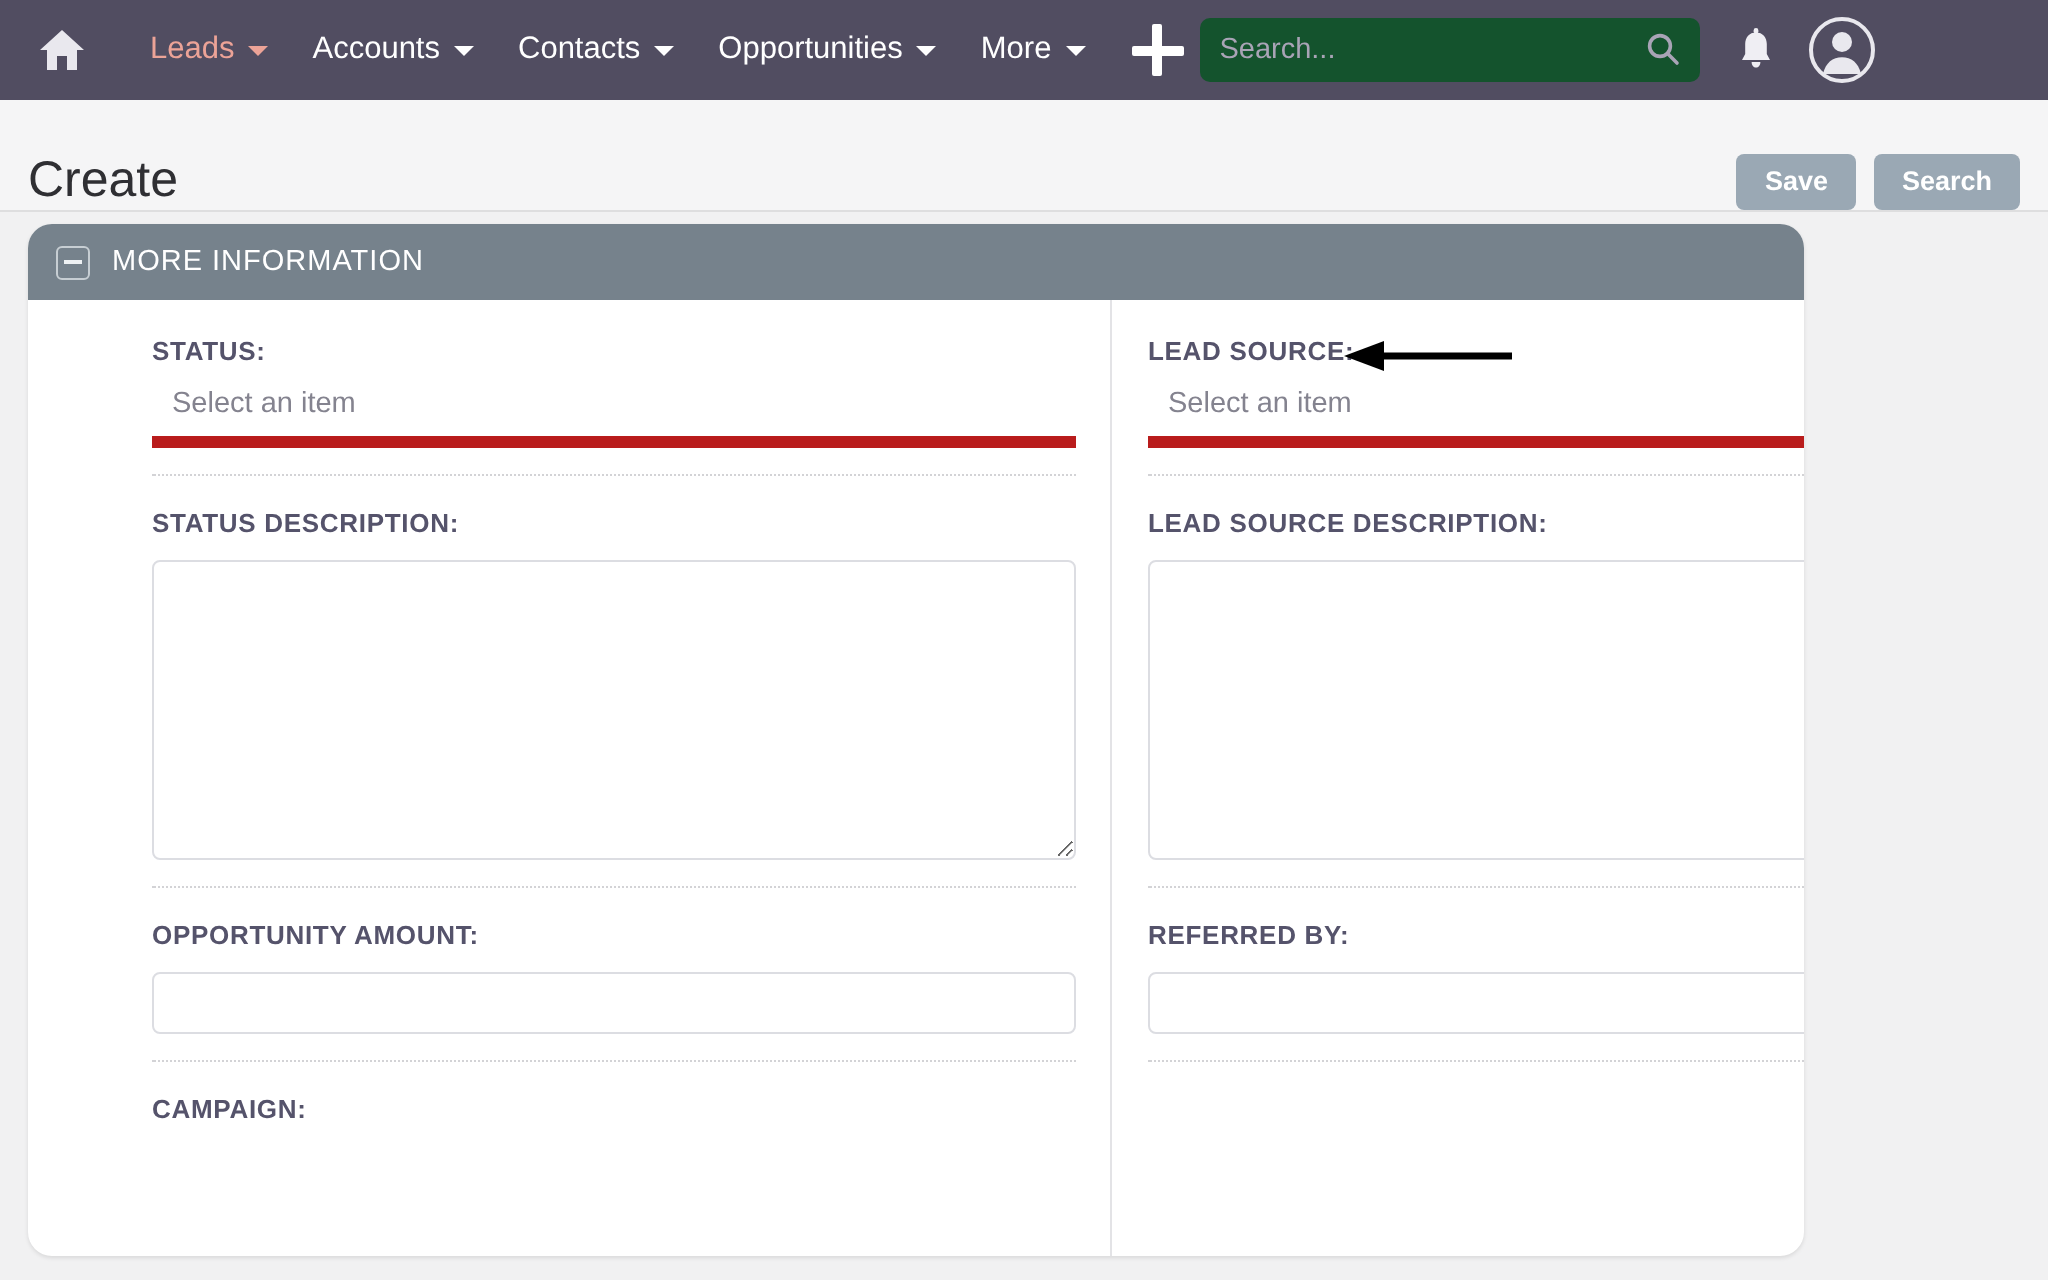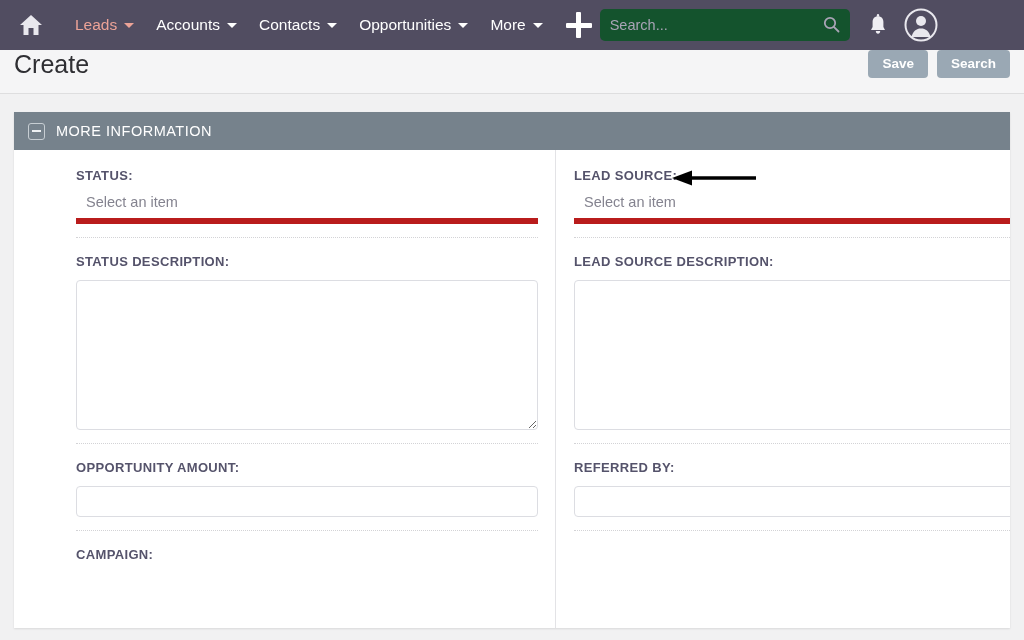--- a/index.html
+++ b/index.html
@@ -71,24 +71,24 @@
   .nav-search-icon {
     position: absolute; right: 10px; top: 7px;
     width: 17px; height: 17px;
   }
   .nav-bell { margin-left: 18px; cursor: pointer; width: 20px; height: 22px; flex:none;}
   .nav-avatar { margin-left: 16px; cursor: pointer; width: 34px; height: 34px; flex:none;}
 
   
   .page-header {
     position: absolute; top: 50px; left: 0;
-    width: 1024px; height: 44px;
+    width: 1024px; height: 56px;
     background: #f5f5f6;
     border-bottom: 1px solid #dededf;
-    display: flex; align-items: flex-start;
+    display: flex; align-items: flex-end;
     padding: 0 14px;
   }
   .page-title {
     font-size: 25px;
     color: #2f2f33;
     font-weight: 400;
     letter-spacing: 0px;
   }
   .header-actions { margin-left: auto; display: flex; gap: 9px; }
   .btn {
@@ -102,23 +102,23 @@
     padding: 0 14px;
     height: 28px;
     cursor: pointer;
     line-height: 28px;
   }
 
   
   .panel {
     position: absolute;
     top: 112px; left: 14px;
-    width: 996px; height: 516px;
+    width: 888px; height: 516px;
     background: #ffffff;
-    border-radius: 0;
+    border-radius: 12px;
     box-shadow: 0 1px 2px rgba(0,0,0,0.10);
     overflow: hidden;
   }
   .section-header {
     height: 38px;
     background: #76828c;
     display: flex; align-items: center;
     padding-left: 14px;
   }
   .collapse-btn {

